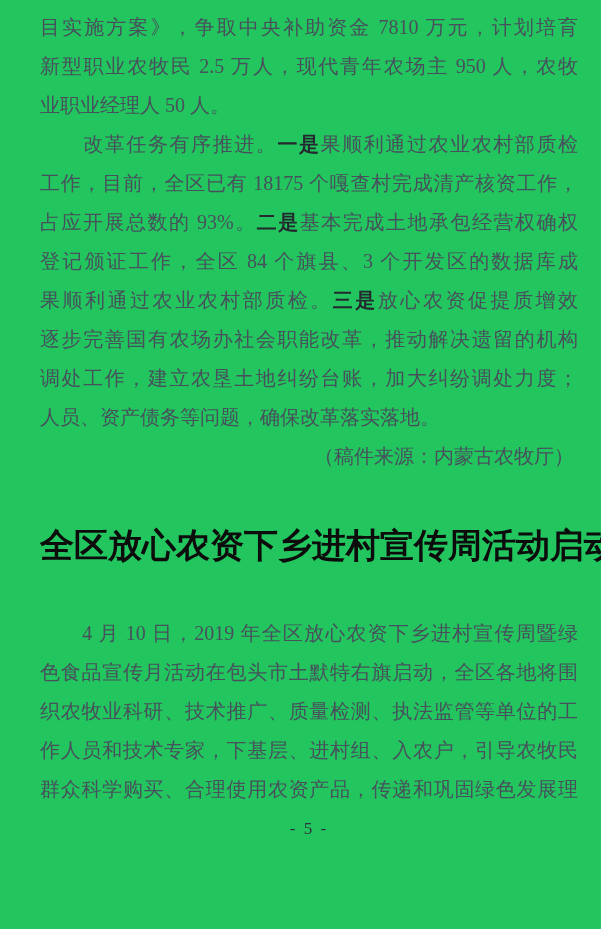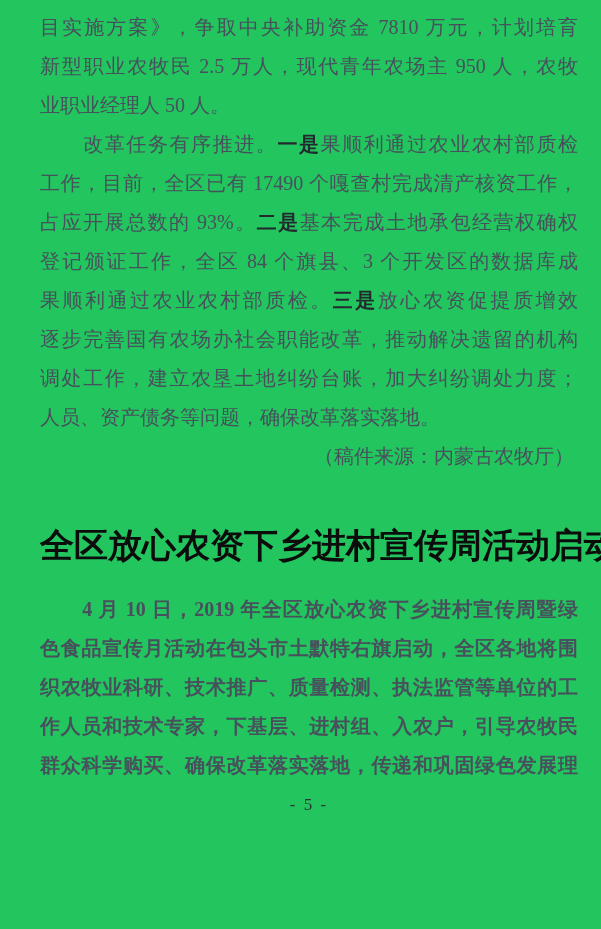--- a/index.html
+++ b/index.html
@@ -48,21 +48,21 @@
     height: 44px;
     line-height: 44px;
     margin: 48px 0 0 0;
     font-size: 34px;
     font-weight: 700;
     text-align: center;
     color: #0c0c0c;
     letter-spacing: 0px;
     white-space: nowrap;
   }
-  .article2-body { margin-top: 22px; font-weight: bold; }
+  .article2-body { margin-top: 46px; }
   .page-footer {
     width: 538px;
     margin-top: 8px;
     height: 24px;
     line-height: 24px;
     text-align: center;
     font-size: 17px;
     color: #2e323a;
     letter-spacing: 2px;
   }
@@ -71,42 +71,42 @@
 <body>
 
 <div class="page">
 
   <section>
     <div class="body-lines">
         <div class="line"><span class="r">目实施方案》，争取中央补助资金 7810 万元，计划培育</span></div>
         <div class="line"><span class="r">新型职业农牧民 2.5 万人，现代青年农场主 950 人，农牧</span></div>
         <div class="line end"><span class="r">业职业经理人 50 人。</span></div>
         <div class="line"><span class="r">　　改革任务有序推进。</span><span class="b">一是</span><span class="r">果顺利通过农业农村部质检</span></div>
-        <div class="line"><span class="r">工作，目前，全区已有 17490 个嘎查村完成清产核资工作，</span></div>
+        <div class="line"><span class="r">工作，目前，全区已有 18175 个嘎查村完成清产核资工作，</span></div>
         <div class="line"><span class="r">占应开展总数的 93%。</span><span class="b">二是</span><span class="r">基本完成土地承包经营权确权</span></div>
         <div class="line"><span class="r">登记颁证工作，全区 84 个旗县、3 个开发区的数据库成</span></div>
         <div class="line"><span class="r">果顺利通过农业农村部质检。</span><span class="b">三是</span><span class="r">放心农资促提质增效</span></div>
         <div class="line"><span class="r">逐步完善国有农场办社会职能改革，推动解决遗留的机构</span></div>
         <div class="line"><span class="r">调处工作，建立农垦土地纠纷台账，加大纠纷调处力度；</span></div>
         <div class="line end"><span class="r">人员、资产债务等问题，确保改革落实落地。</span></div>
       </div>
     <div class="body-lines">
       <div class="line source">（稿件来源：内蒙古农牧厅）</div>
     </div>
   </section>
 
   <h1 class="article-title">全区放心农资下乡进村宣传周活动启动</h1>
 
   <section>
     <div class="body-lines article2-body">
         <div class="line"><span class="r">　　4 月 10 日，2019 年全区放心农资下乡进村宣传周暨绿</span></div>
         <div class="line"><span class="r">色食品宣传月活动在包头市土默特右旗启动，全区各地将围</span></div>
         <div class="line"><span class="r">织农牧业科研、技术推广、质量检测、执法监管等单位的工</span></div>
         <div class="line"><span class="r">作人员和技术专家，下基层、进村组、入农户，引导农牧民</span></div>
-        <div class="line"><span class="r">群众科学购买、确保改革落实落地，传递和巩固绿色发展理</span></div>
+        <div class="line"><span class="r">群众科学购买、合理使用农资产品，传递和巩固绿色发展理</span></div>
       </div>
   </section>
 
   <footer>
     <div class="page-footer">- 5 -</div>
   </footer>
 
 </div>
 
 </body></html>

